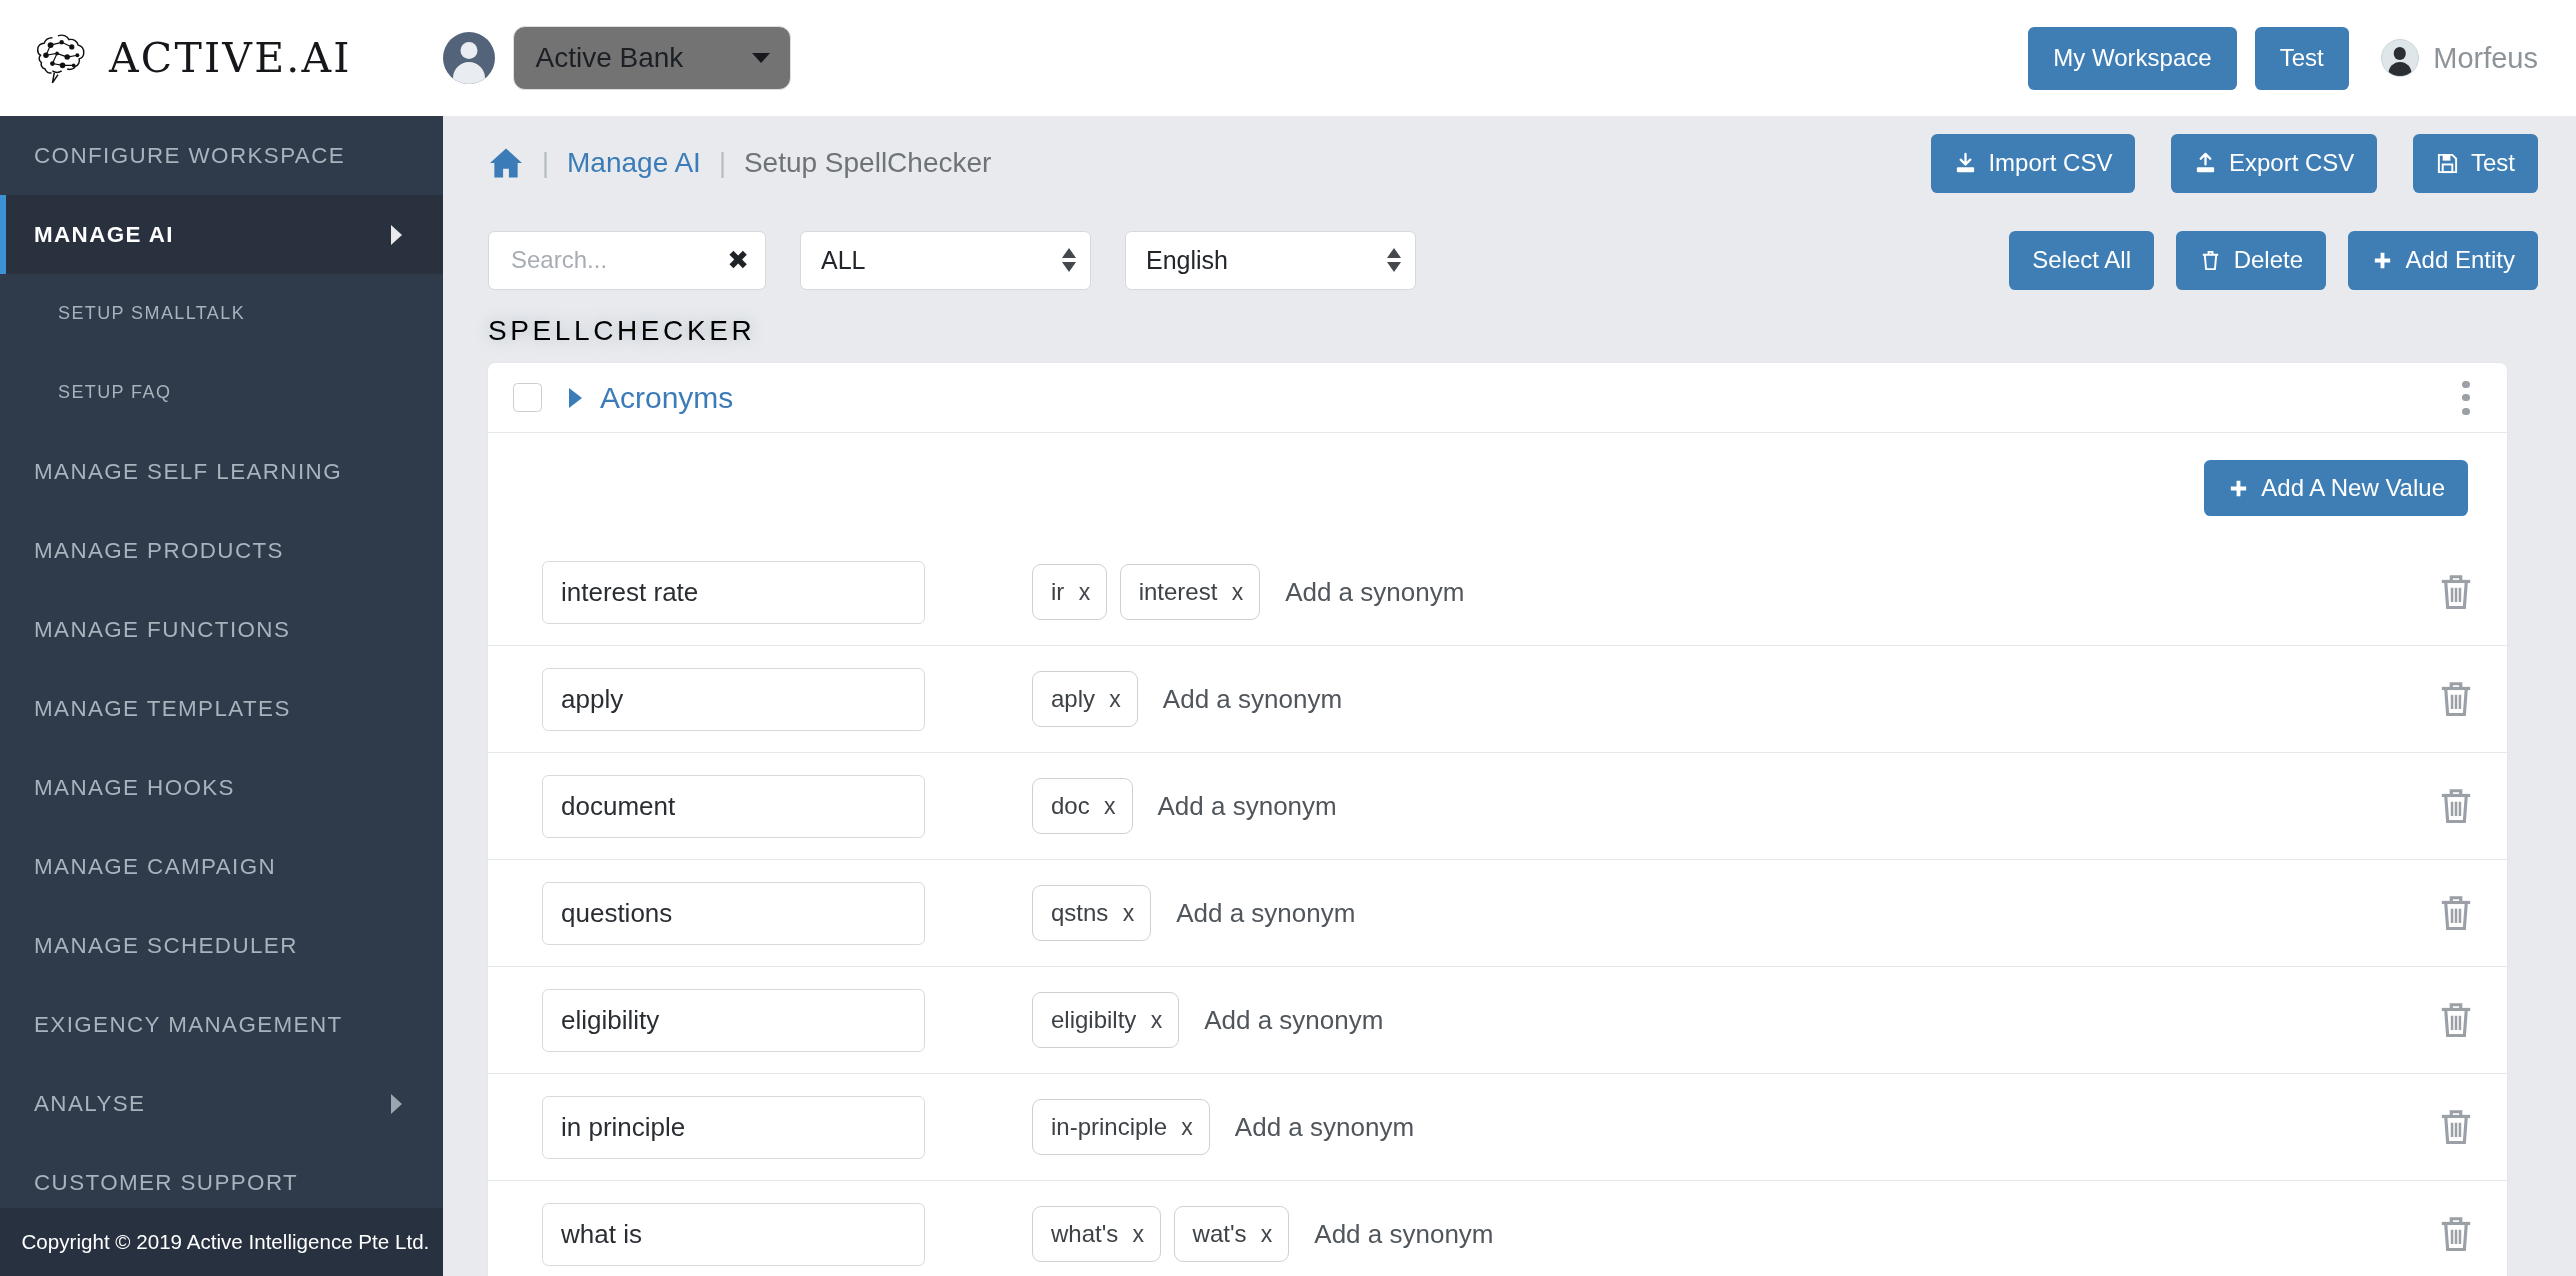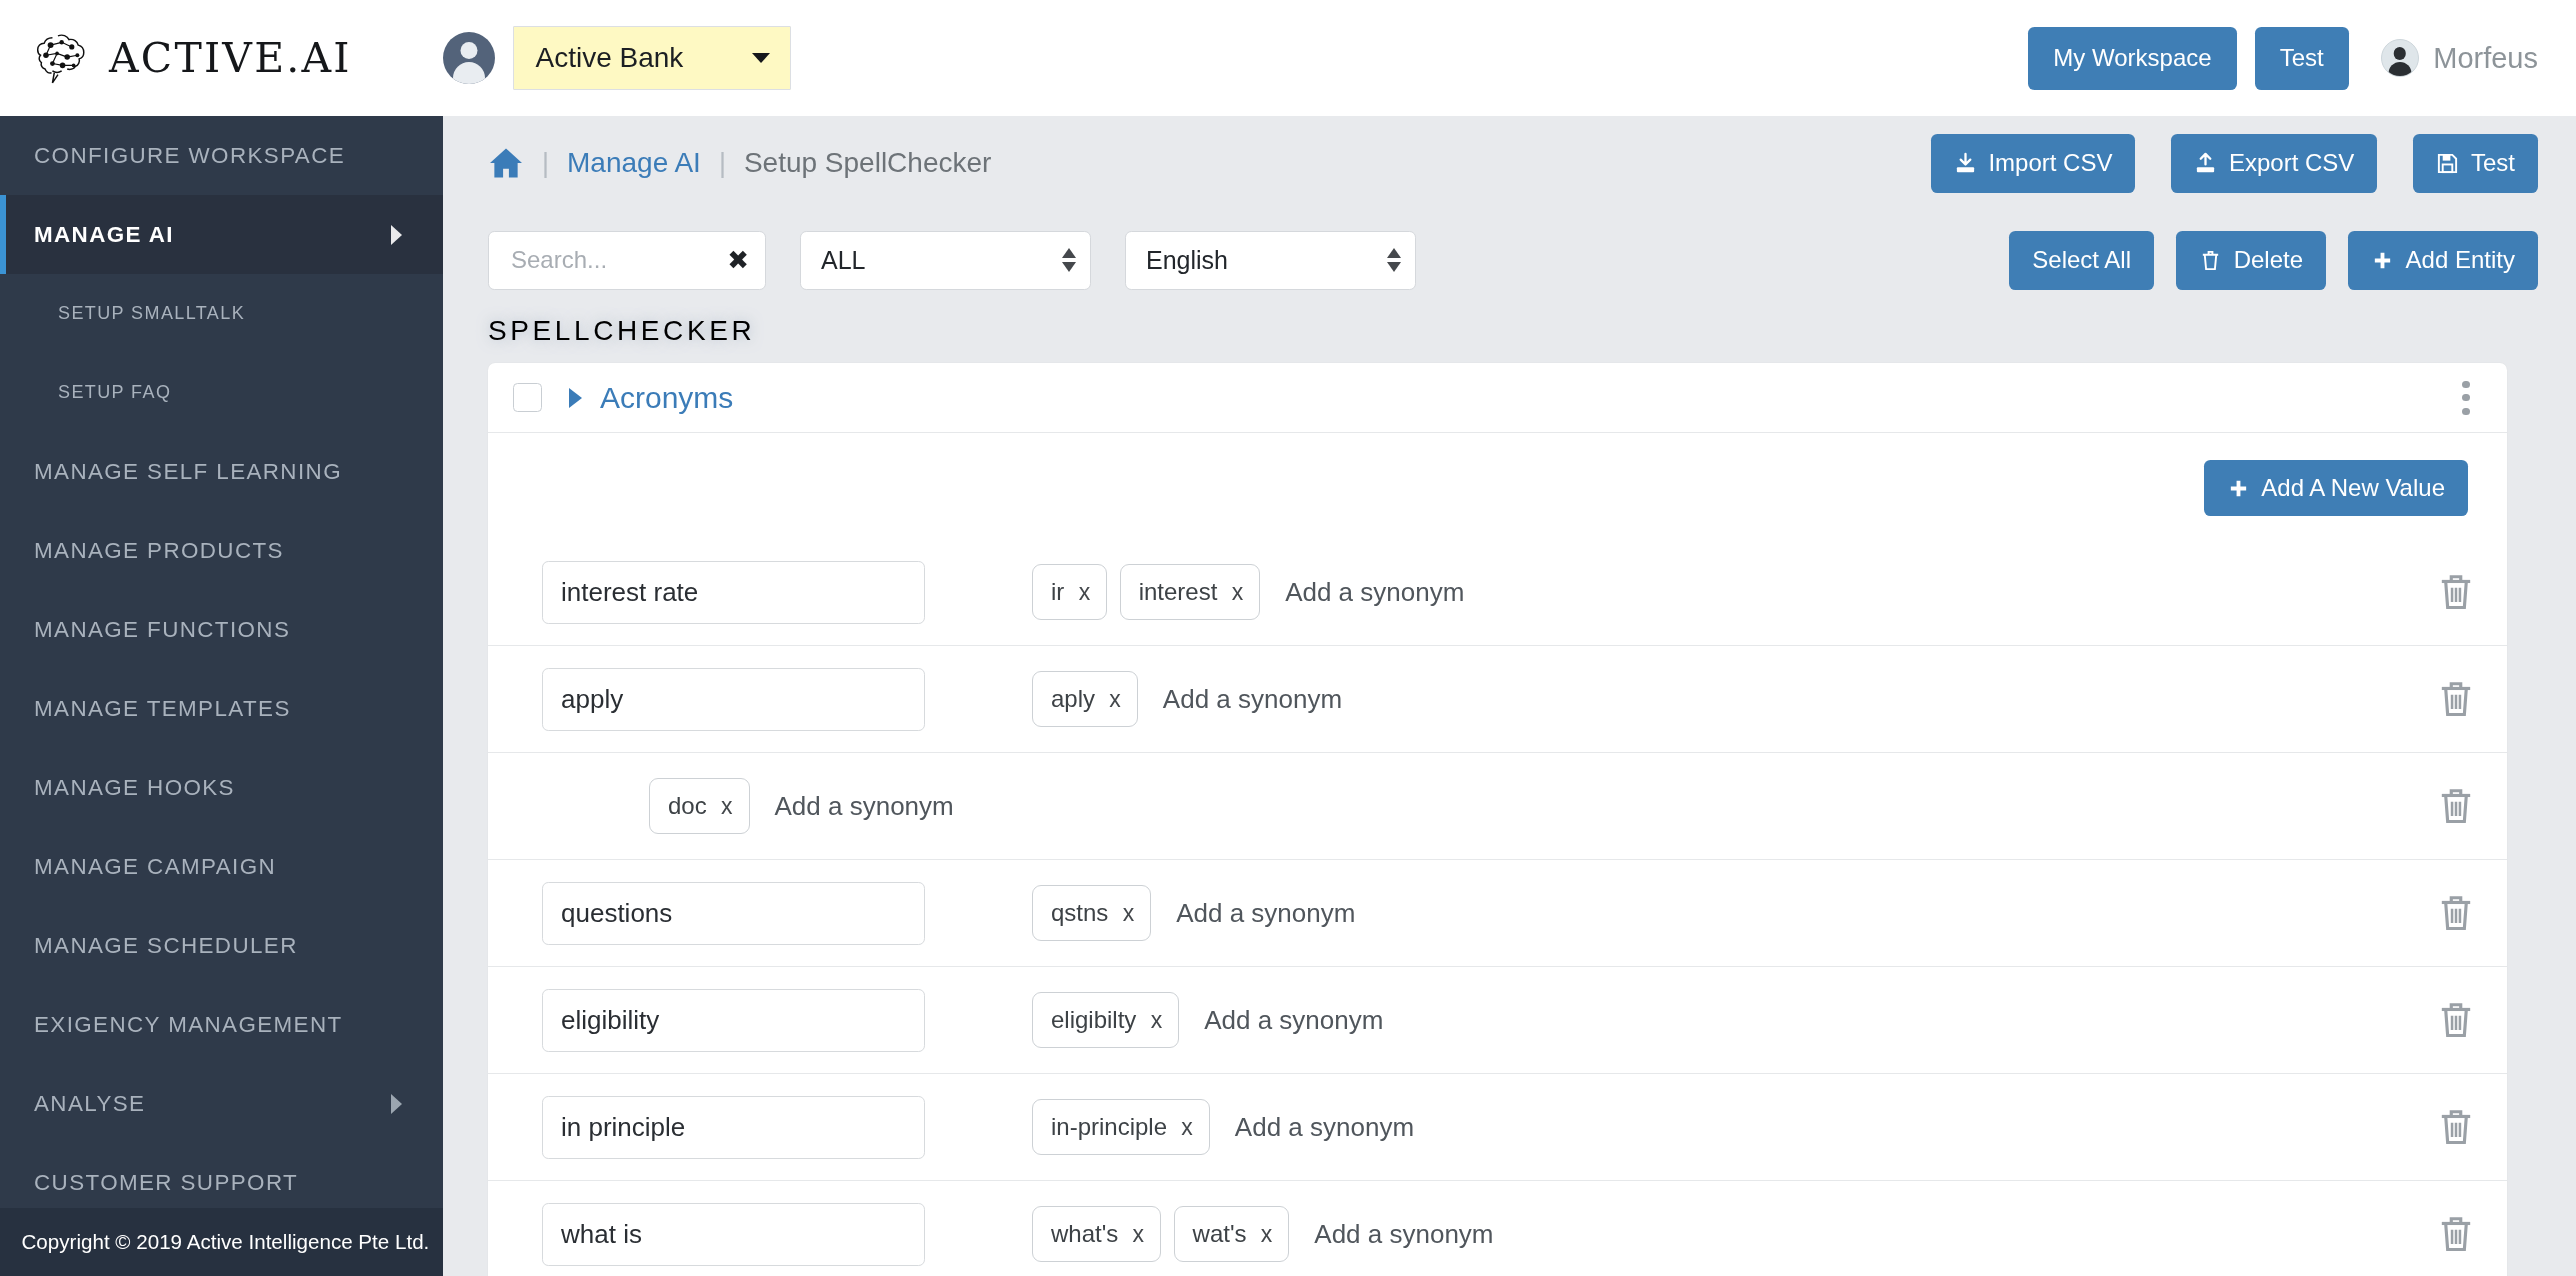--- a/index.html
+++ b/index.html
@@ -45,22 +45,22 @@
     background: #e9edf1; transform: translateX(-50%);
   }
   .ws-avatar::after {
     content: ""; position: absolute; left: 50%; top: 30px;
     width: 32px; height: 27px; border-radius: 16px 16px 0 0;
     background: #e9edf1; transform: translateX(-50%);
   }
   .ws-select {
     margin-left: 18px;
     width: 278px; height: 64px;
-    border: 0.9px solid #dcdfe3; border-radius: 1px;
-    background: #fef9c3;
+    border: 0.9px solid #dcdfe3; border-radius: 12px;
+    background: #737373;
     display: flex; align-items: center; justify-content: space-between;
     padding: 0 20px 0 21.5px;
   }
   .ws-select-label { font-size: 28px; color: #1c1f23; }
   .caret-down {
     width: 0; height: 0;
     border-left: 9px solid transparent;
     border-right: 9px solid transparent;
     border-top: 10.7px solid #16181b;
   }
@@ -519,20 +519,21 @@
               <span class="add-syn">Add a synonym</span>
             </div>
             <svg class="row-trash" viewBox="0 0 24 26">
               <path d="M3 6h18" stroke="#9aa0a6" stroke-width="2"></path>
               <path d="M9 3h6v3H9z" fill="none" stroke="#9aa0a6" stroke-width="2"></path>
               <path d="M5.5 6.5l1.2 16h10.6l1.2-16" fill="none" stroke="#9aa0a6" stroke-width="2"></path>
               <path d="M9.5 10v9M12 10v9M14.5 10v9" stroke="#9aa0a6" stroke-width="1.6"></path>
             </svg>
           </div>
           <div class="data-row">
+            <input class="term-input" type="text" value="document" style="">
             <div class="syn-area">
               <span class="tag">
                 <span>doc</span>
                 <span class="tag-x">x</span>
               </span>
               <span class="add-syn">Add a synonym</span>
             </div>
             <svg class="row-trash" viewBox="0 0 24 26">
               <path d="M3 6h18" stroke="#9aa0a6" stroke-width="2"></path>
               <path d="M9 3h6v3H9z" fill="none" stroke="#9aa0a6" stroke-width="2"></path>

